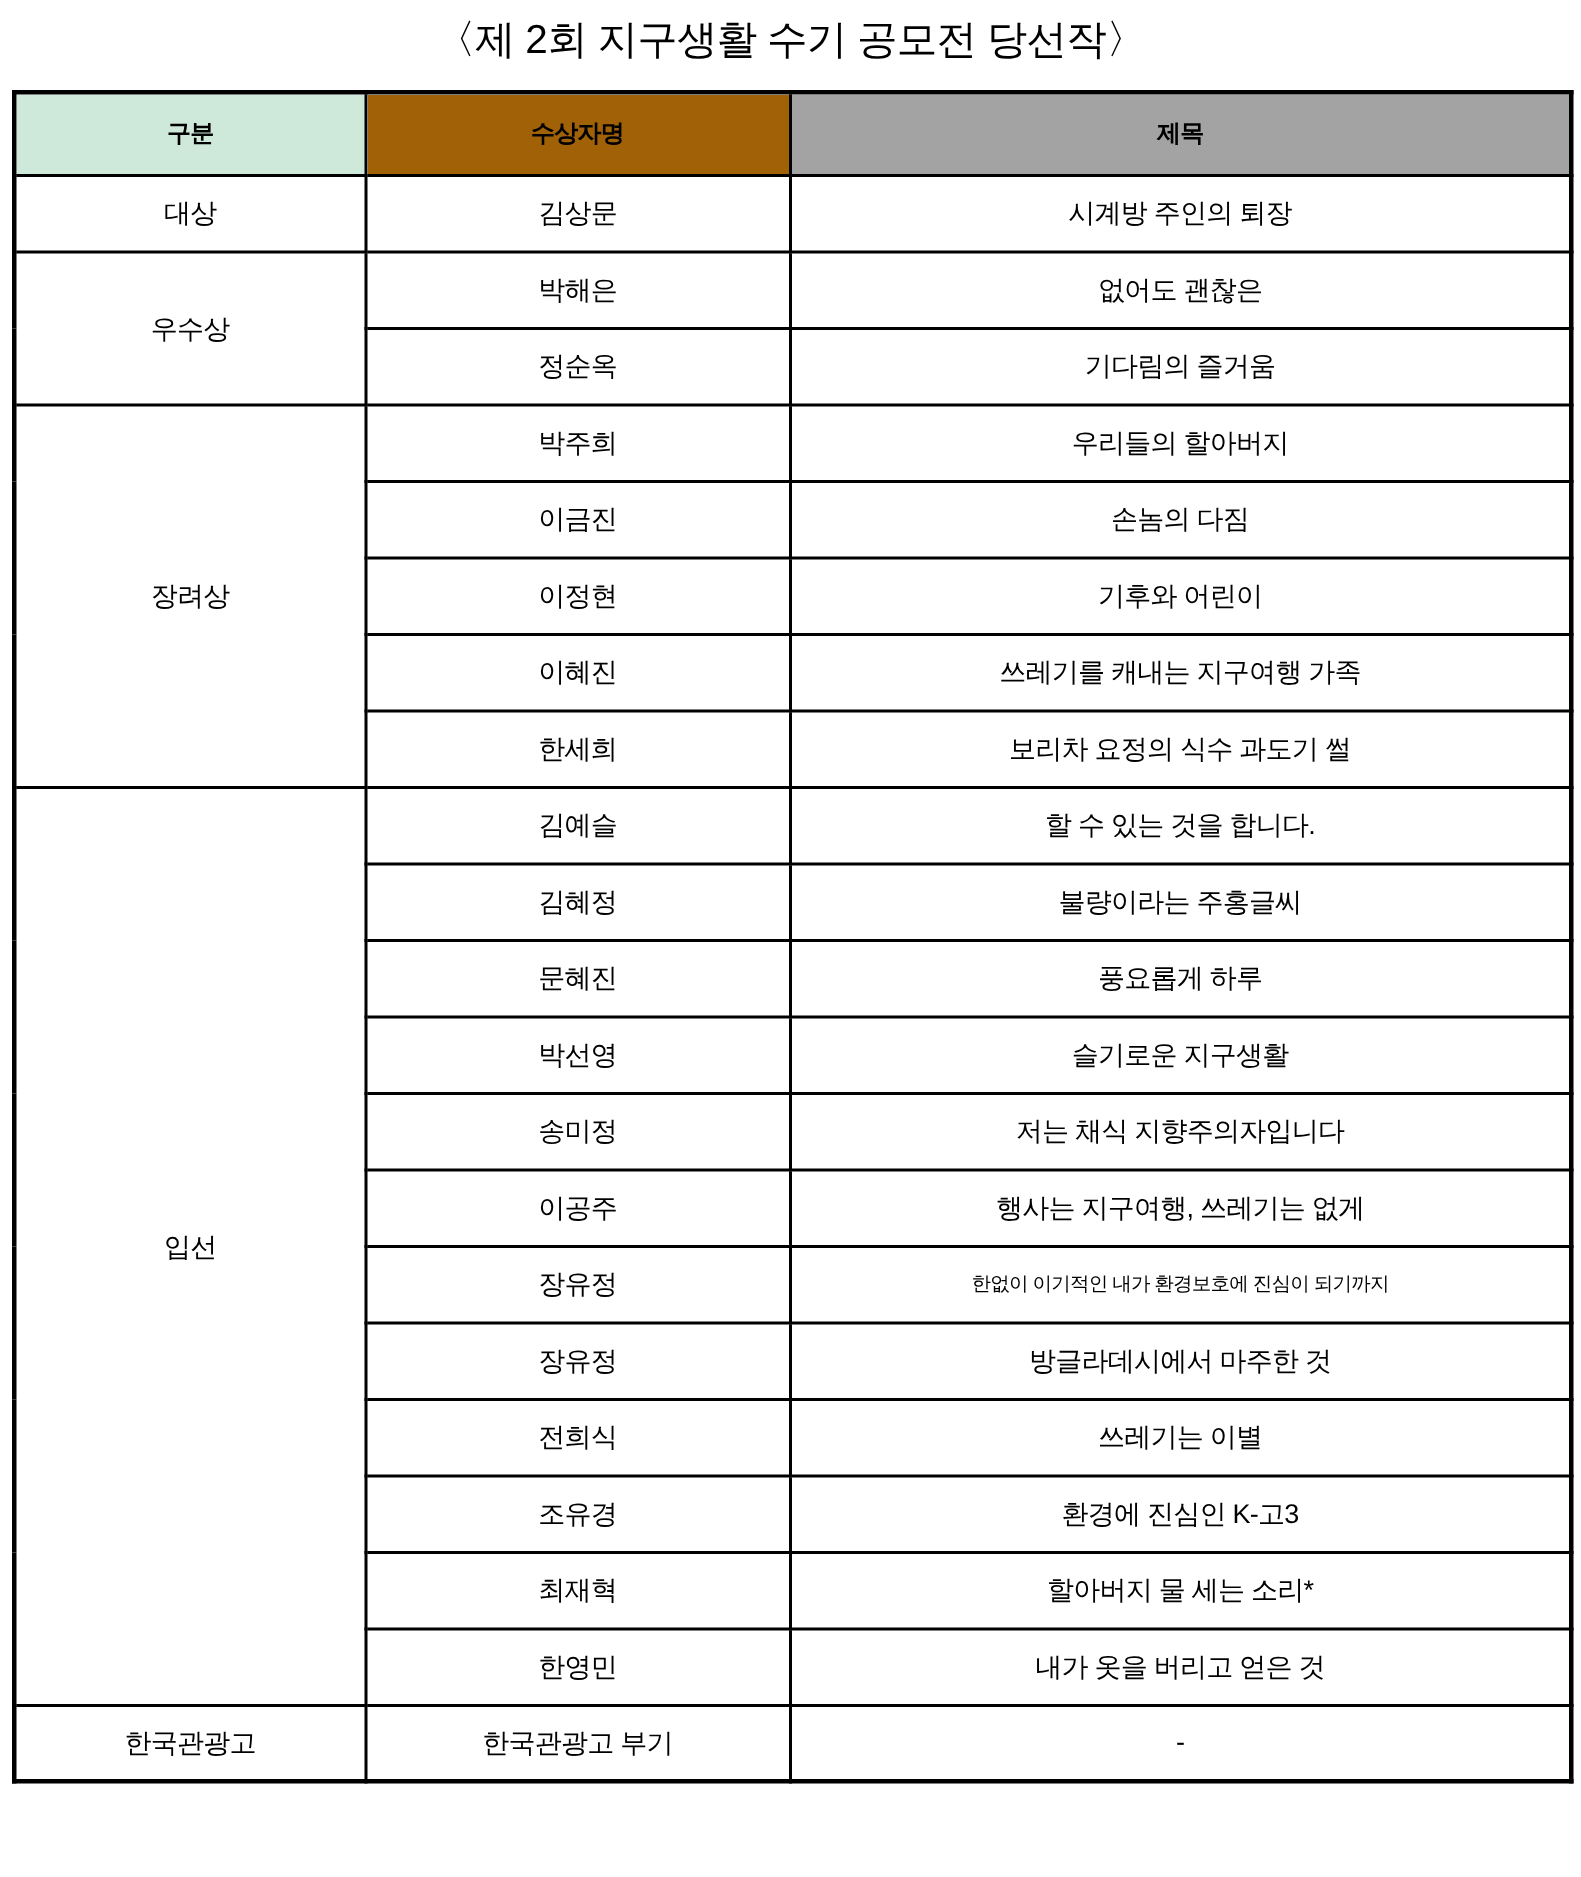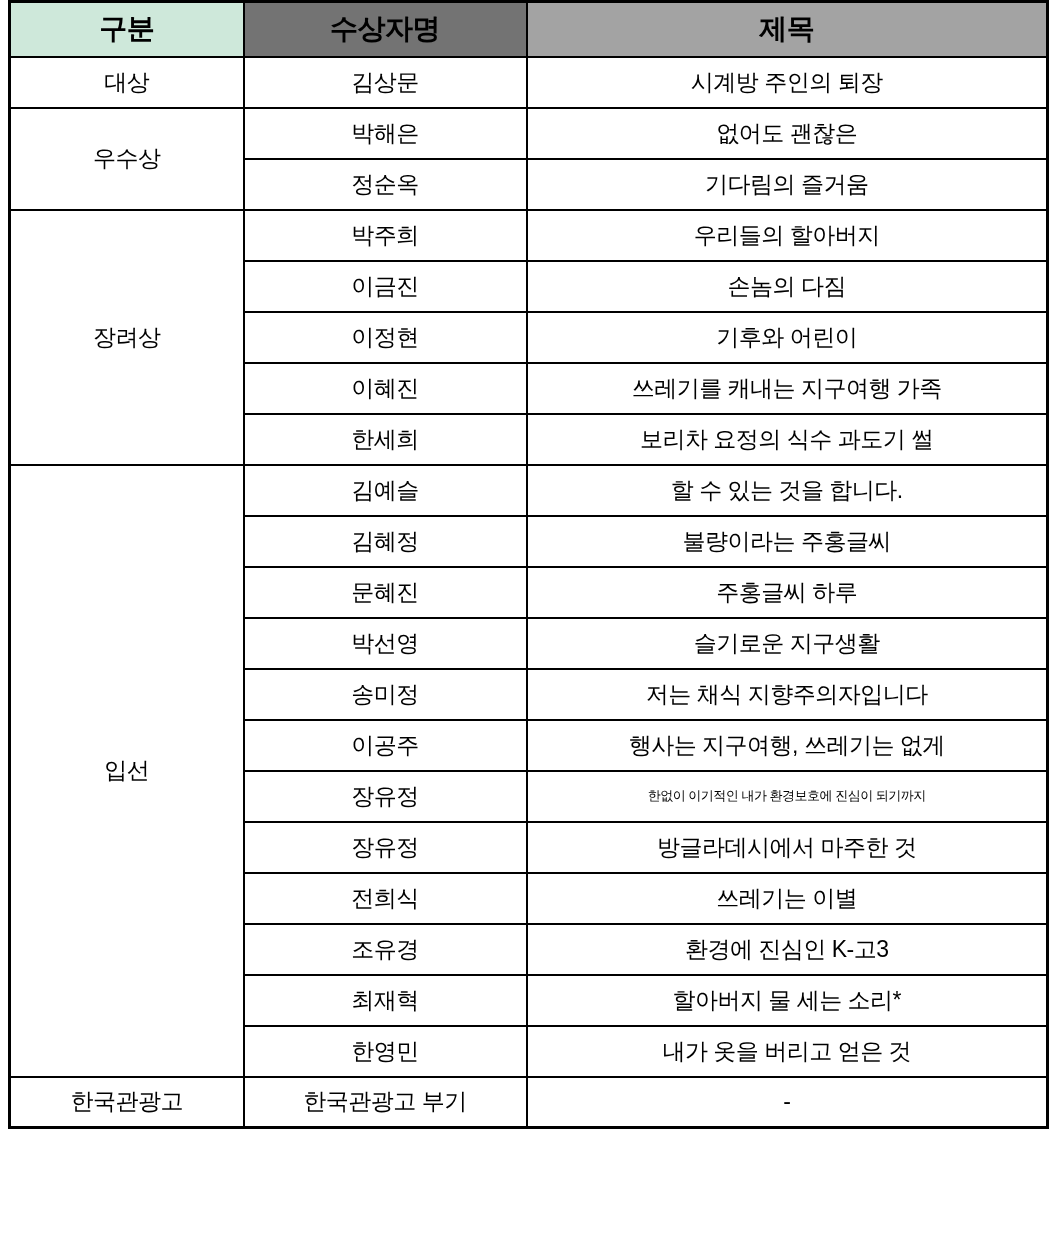--- a/index.html
+++ b/index.html
@@ -36,50 +36,51 @@
     border: 2px solid #000000;
     text-align: center;
     vertical-align: middle;
     padding: 0 4px;
     box-sizing: border-box;
     overflow: hidden;
     white-space: nowrap;
   }
   table.awards th {
     height: 55px;
-    font-size: 28px;
+    font-size: 16px;
     font-weight: 700;
     letter-spacing: -0.5px;
   }
   table.awards td {
     height: 51px;
-    font-size: 23px;
+    font-size: 18px;
     font-weight: 400;
     letter-spacing: -0.5px;
     background: #ffffff;
   }
   table.awards td.small {
     font-size: 13px;
   }
 </style>
 </head>
 <body>
 
 <div class="page">
+  <h1 class="page-title">〈제 2회 지구생활 수기 공모전 당선작〉</h1>
 
   <table class="awards">
     <colgroup>
       <col style="width:234px">
       <col style="width:283px">
       <col style="width:521px">
     </colgroup>
     <thead>
       <tr>
         <th style="background: rgb(206, 232, 218);">구분</th>
-        <th style="background: #737373;">수상자명</th>
+        <th style="background: #a16207;">수상자명</th>
         <th style="background: #a3a3a3;">제목</th>
       </tr>
     </thead>
     <tbody>
         <tr>
           <td rowspan="1">대상</td>
           <td>김상문</td>
           <td>시계방 주인의 퇴장</td>
         </tr>
         <tr>
@@ -116,21 +117,21 @@
           <td rowspan="12">입선</td>
           <td>김예슬</td>
           <td>할 수 있는 것을 합니다.</td>
         </tr>
         <tr>
           <td>김혜정</td>
           <td>불량이라는 주홍글씨</td>
         </tr>
         <tr>
           <td>문혜진</td>
-          <td>주홍글씨 하루</td>
+          <td>풍요롭게 하루</td>
         </tr>
         <tr>
           <td>박선영</td>
           <td>슬기로운 지구생활</td>
         </tr>
         <tr>
           <td>송미정</td>
           <td>저는 채식 지향주의자입니다</td>
         </tr>
         <tr>

